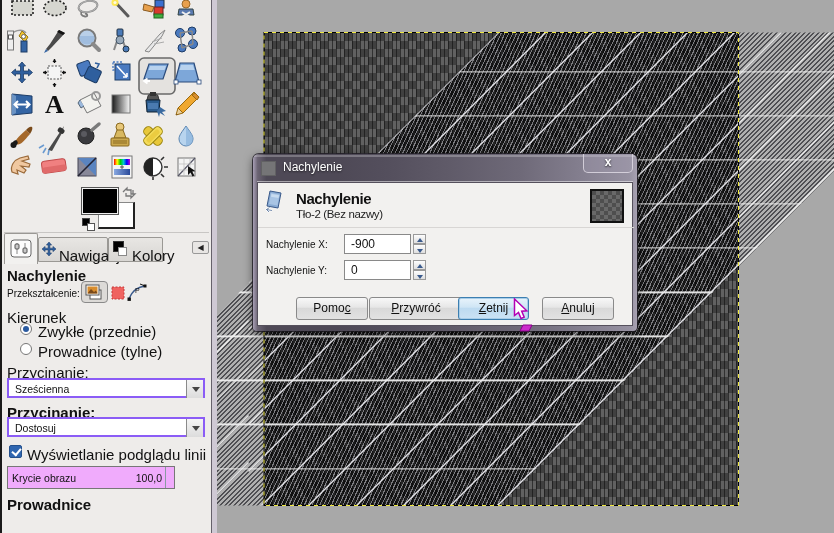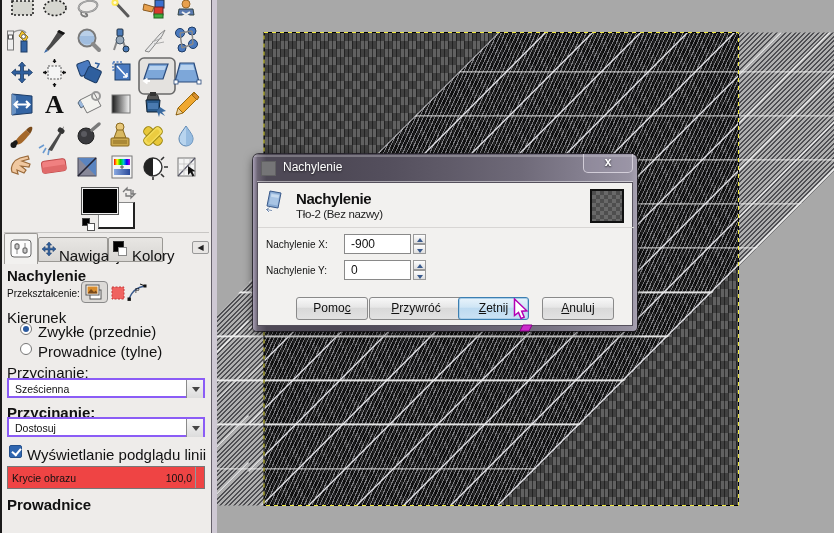--- a/index.html
+++ b/index.html
@@ -21,21 +21,21 @@
 
 .lbl { position:absolute; font-size:15px; color:#111; white-space:nowrap; }
 .b { font-weight:bold; }
 .combo { position:absolute; left:5px; width:198px; height:20px; background:#fff; border:2px solid #8b5cf6; font-size:10.5px; color:#111; line-height:18px; padding-left:6px; }
 .combo .arr { position:absolute; right:0; top:0; width:17px; height:18px; border-left:1px solid #8a8a8a; background:linear-gradient(#f4f4f4,#dcdcdc); }
 .combo .arr:after { content:""; position:absolute; left:5px; top:7px; border:4px solid transparent; border-top:5px solid #444; }
 .radio { position:absolute; width:12px; height:12px; border-radius:50%; border:1px solid #777; background:#fff; }
 .radio.on:after { content:""; position:absolute; left:2px; top:2px; width:6px; height:6px; border-radius:50%; background:#2a5aa0; }
 #chk { position:absolute; left:7px; top:445px; width:13px; height:13px; background:#2f66b0; border:1px solid #24508c; border-radius:2px; }
 #chk:after { content:""; position:absolute; left:2px; top:2px; width:7px; height:4px; border-left:2px solid #fff; border-bottom:2px solid #fff; transform:rotate(-50deg); }
-#spinscale { position:absolute; left:5px; top:466px; width:198px; height:23px; border:1px solid #777; background:#ef4444; }
+#spinscale { position:absolute; left:5px; top:466px; width:168px; height:23px; border:1px solid #777; background:#f0abfc; }
 #spinscale .t1 { position:absolute; left:4px; top:5px; font-size:10.5px; color:#111; }
 #spinscale .t2 { position:absolute; right:12px; top:5px; font-size:10.5px; color:#111; }
 #spinscale .sp { position:absolute; right:0; top:0; width:9px; height:21px; border-left:1px solid #8a9aa2; }
 
 
 #canvas { position:absolute; left:211px; top:0; width:623px; height:533px; background:#a8a8a8; overflow:hidden; }
 #winedge { position:absolute; left:0; top:0; width:6px; height:533px; background:#cfc9d4; border-left:1px solid #66616b; }
 #layerbase { position:absolute; left:53px; top:32.5px; width:474.5px; height:473px;
   background:
    repeating-linear-gradient(90deg, rgba(10,10,10,0.55) 0 1px, rgba(0,0,0,0) 1px 4px),

